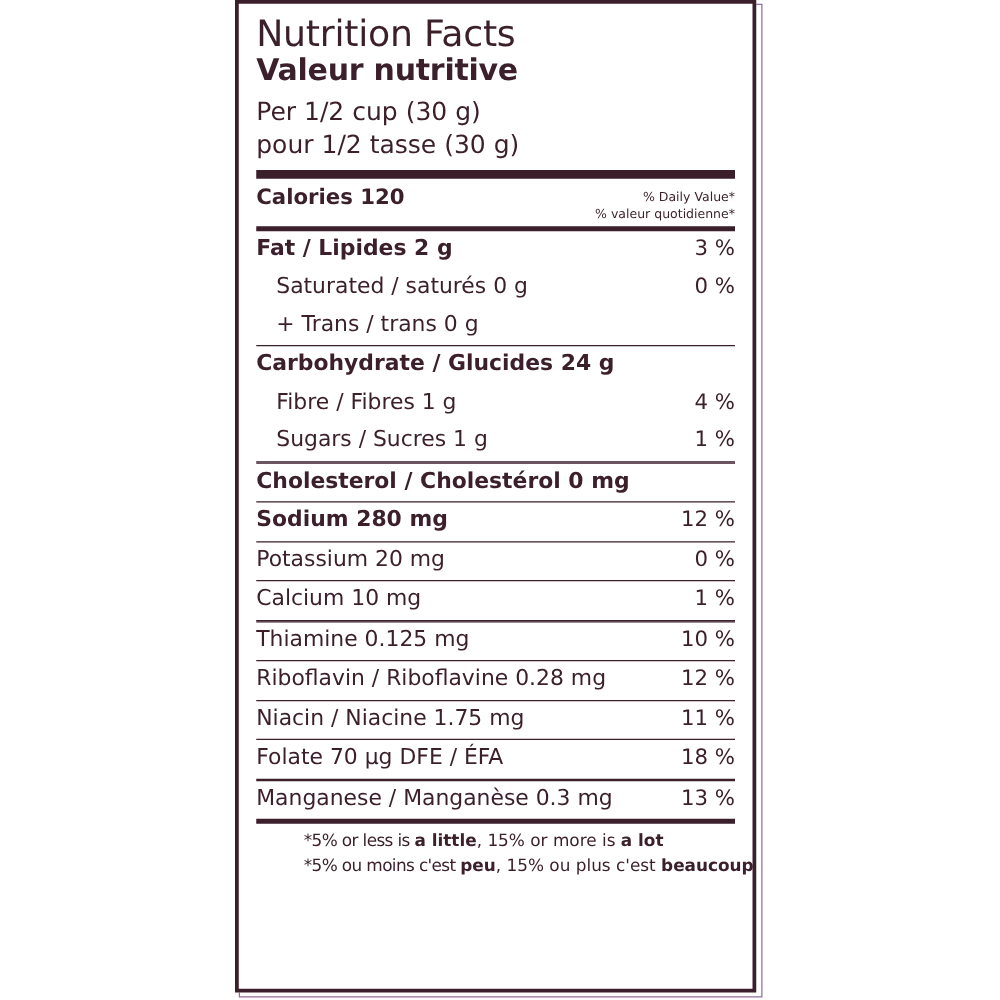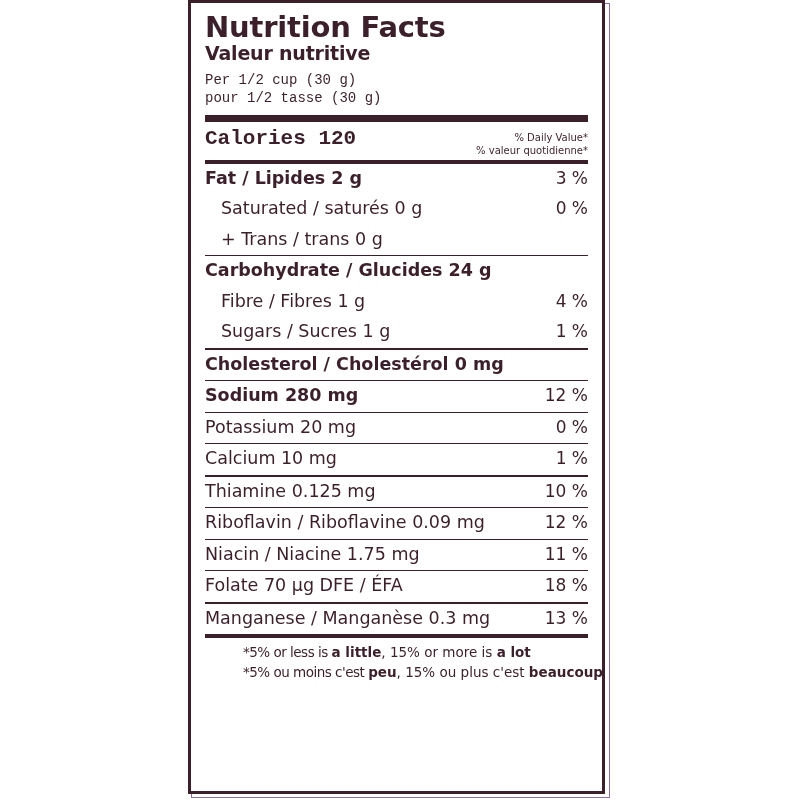--- a/index.html
+++ b/index.html
@@ -39,58 +39,56 @@
     top: 0px;
     width: 417px;
     height: 794px;
     box-sizing: border-box;
     border: 3px solid #3b1f2b;
     background: #ffffff;
     padding: 0 14px;
   }
   .t-title {
     font-size: 29px;
+    font-weight: normal;
+    line-height: 1.12;
+    letter-spacing: -0.2px;
+    margin-top: 8px;
+  }
+  .t-title2 {
+    font-size: 24px;
     font-weight: bold;
     line-height: 1.12;
     letter-spacing: -0.2px;
-    margin-top: 8px;
-  }
-  .t-title2 {
-    font-size: 19px;
-    font-weight: bold;
-    line-height: 1.12;
-    letter-spacing: -0.2px;
   }
   .t-serving {
-    font-size: 14px;
+    font-size: 20px;
     line-height: 1.28;
     margin-top: 7px;
-    font-family: Liberation Mono, monospace;
   }
   .rule-thick {
     border-top: 7px solid #3b1f2b;
     margin-top: 7px;
   }
   .rule-thin {
     border-top: 1.5px solid #3b1f2b;
   }
   .rule-med {
     border-top: 4px solid #3b1f2b;
   }
   .cal-row {
     display: flex;
     align-items: flex-start;
     justify-content: space-between;
     padding-top: 5px;
     padding-bottom: 3px;
   }
   .cal-label {
-    font-size: 21px;
+    font-size: 17px;
     font-weight: bold;
-    font-family: Liberation Mono, monospace;
   }
   .dv-block {
     text-align: right;
     font-size: 10px;
     line-height: 1.3;
     padding-top: 4px;
   }
   .row {
     display: flex;
     align-items: center;
@@ -184,21 +182,21 @@
           <div class="right">1 %</div>
         </div>
         <div class="rule-thin"></div>
         <div class="rule-thin"></div>
         <div class="row">
           <div class="left">Thiamine 0.125 mg</div>
           <div class="right">10 %</div>
         </div>
         <div class="rule-thin"></div>
         <div class="row">
-          <div class="left">Riboflavin / Riboflavine 0.09 mg</div>
+          <div class="left">Riboflavin / Riboflavine 0.28 mg</div>
           <div class="right">12 %</div>
         </div>
         <div class="rule-thin"></div>
         <div class="row">
           <div class="left">Niacin / Niacine 1.75 mg</div>
           <div class="right">11 %</div>
         </div>
         <div class="rule-thin"></div>
         <div class="row">
           <div class="left">Folate 70 µg DFE / ÉFA</div>

